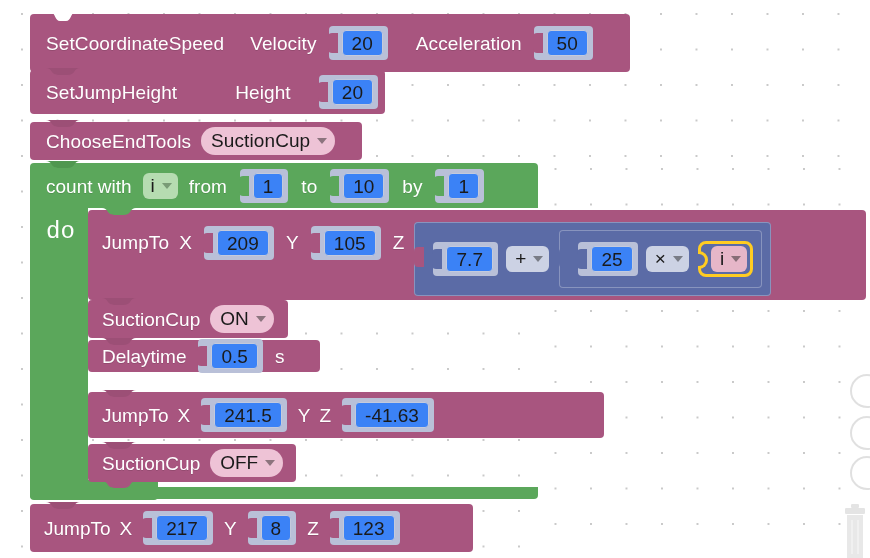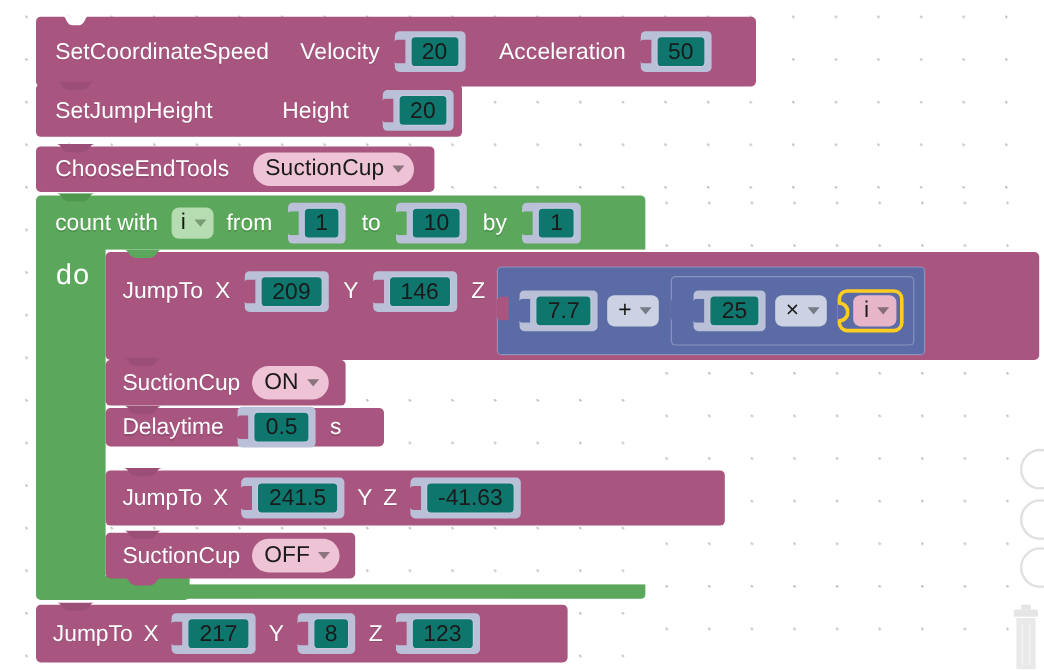--- a/index.html
+++ b/index.html
@@ -74,21 +74,21 @@
     box-shadow: none;
   }
 
   .numfield {
     display: inline-flex;
     align-items: center;
     justify-content: center;
     min-width: 26px;
     height: 26px;
     padding: 0 9px;
-    background: #0f766e;
+    background: #3b82f6;
     border: 1px solid #c4cadc;
     border-radius: 4px;
     color: #1a1a1a;
     font-size: 19px;
     line-height: 1;
     box-sizing: border-box;
   }
 
   
   .socket.on-green { background: #b9c0d8; }
@@ -269,21 +269,21 @@
     <span class="gap"></span>
     <span class="lbl">Height</span>
     <span class="socket">
       <svg class="notchsvg" style="left:-1px; top:7px;" width="10" height="20" viewBox="0 0 10 20">
         <path d="M10 0 H4 C0 0 0 3 0 7 V13 C0 17 0 20 4 20 H10 Z" fill="#a8557f"></path>
       </svg>
       <span class="numfield">20</span>
     </span>
   </div>
 
-  <div class="block magenta" style="left:30px; top:122px; width:332px; height:38px; padding-left:16px; gap:20px;">
+  <div class="block magenta" style="left:30px; top:122px; width:332px; height:38px; padding-left:16px; gap:10px;">
     <svg class="notchsvg" style="left:16px; top:-2px;" width="34" height="9" viewBox="0 0 34 9">
       <path d="M0 0 C3 0 4 1 6 4 C8 7 12 7 14 7 H20 C22 7 26 7 28 4 C30 1 31 0 34 0 Z" fill="#9c4f76"></path>
     </svg>
     <span class="lbl">ChooseEndTools</span>
     <span class="dropdown pink">
       <span>SuctionCup</span>
       <span class="caret"></span>
     </span>
   </div>
 
@@ -345,21 +345,21 @@
       <svg class="notchsvg" style="left:-1px; top:7px;" width="10" height="20" viewBox="0 0 10 20">
         <path d="M10 0 H4 C0 0 0 3 0 7 V13 C0 17 0 20 4 20 H10 Z" fill="#a8557f"></path>
       </svg>
       <span class="numfield">209</span>
     </span>
     <span class="lbl" style="margin-top:7px;">Y</span>
     <span class="socket">
       <svg class="notchsvg" style="left:-1px; top:7px;" width="10" height="20" viewBox="0 0 10 20">
         <path d="M10 0 H4 C0 0 0 3 0 7 V13 C0 17 0 20 4 20 H10 Z" fill="#a8557f"></path>
       </svg>
-      <span class="numfield">146</span>
+      <span class="numfield">105</span>
     </span>
     <span class="lbl" style="margin-top:7px;">Z</span>
 
     <span class="valblock" style="margin-top:-4px; height:74px; padding-left:16px;">
       <svg class="notchsvg" style="left:-1px; top:24px;" width="10" height="20" viewBox="0 0 10 20">
         <path d="M10 0 H4 C0 0 0 3 0 7 V13 C0 17 0 20 4 20 H10 Z" fill="#a8557f"></path>
       </svg>
       <span class="socket" style="background:#b9c0d8;text-align:center;">
         <svg class="notchsvg" style="left:-1px; top:7px;" width="10" height="20" viewBox="0 0 10 20">
           <path d="M10 0 H4 C0 0 0 3 0 7 V13 C0 17 0 20 4 20 H10 Z" fill="#5b6ba6"></path>

